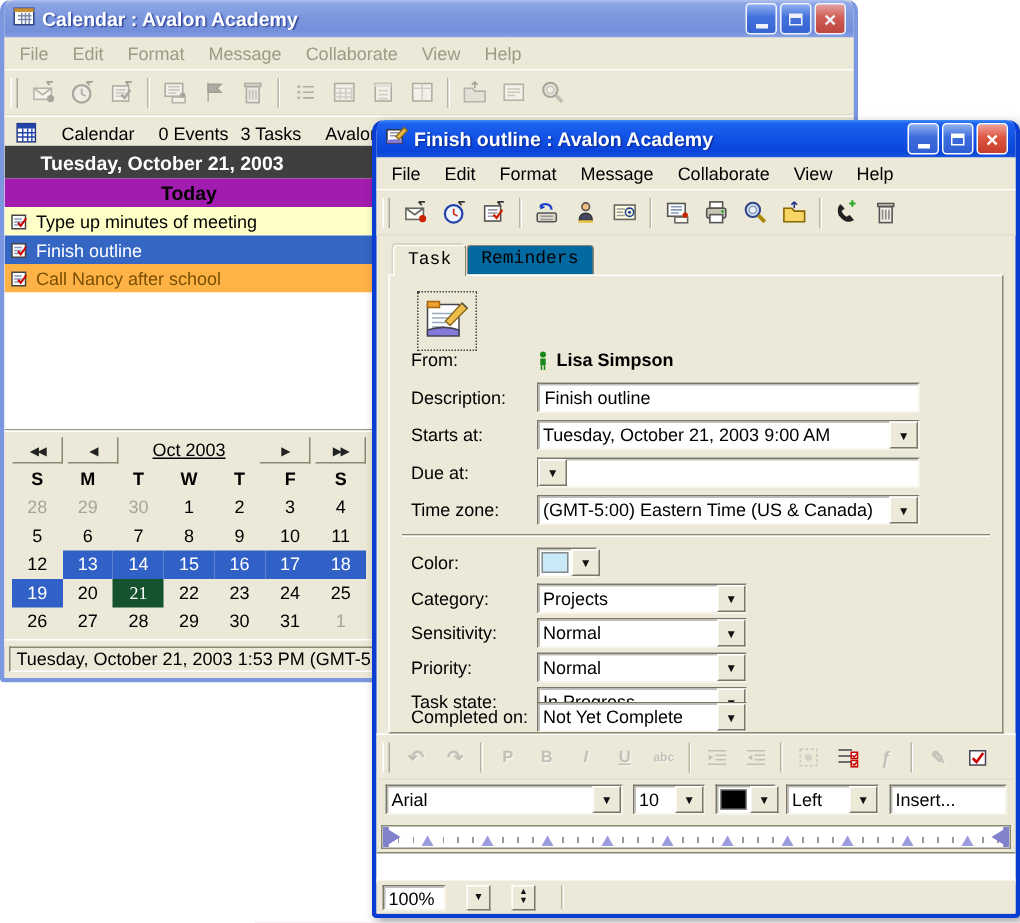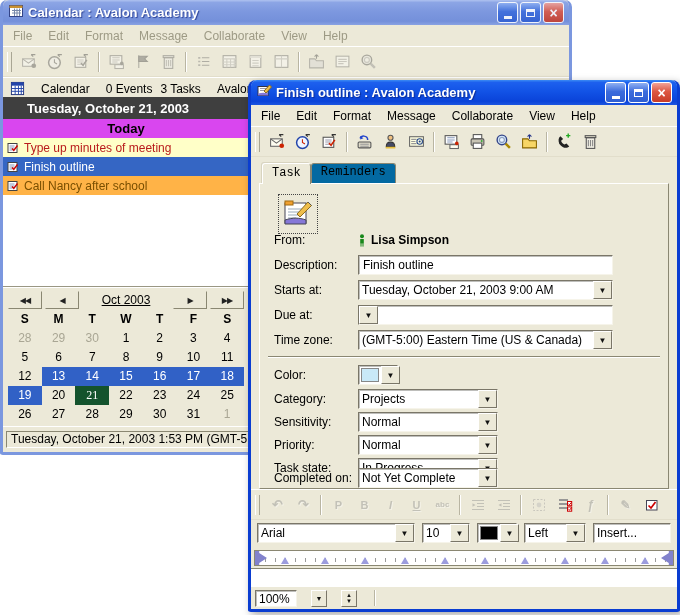--- a/index.html
+++ b/index.html
@@ -43,21 +43,21 @@
   .fmt-ch.xs{font-size:8px;font-weight:bold;}
 
   
   .infobar{height:21px;display:flex;align-items:center;gap:16px;padding:0 7px;background:#ECE9D8;
            border-top:1px solid #fff;border-bottom:1px solid #9a9783;}
   .infobar .lbl{white-space:nowrap;}
   .left-panel{position:absolute;left:0;top:97px;width:246px;bottom:21px;background:#fff;
               border-right:6px solid #4d7c0f;display:flex;flex-direction:column;overflow:hidden;}
   .date-banner{height:22px;background:#3F3F3F;color:#fff;font-weight:bold;font-size:13px;
                display:flex;align-items:center;padding-left:24px;}
-  .today-band{height:19px;background:#d946ef;font-weight:bold;font-size:13px;display:flex;
+  .today-band{height:19px;background:#a21caf;font-weight:bold;font-size:13px;display:flex;
               align-items:center;justify-content:center;}
   .task-row{height:19px;display:flex;align-items:center;gap:5px;padding-left:4px;font-size:12px;}
   .task-ico{display:flex;align-items:center;}
   .task-label{white-space:nowrap;overflow:hidden;}
   .white-space{flex:1;background:#fff;border-bottom:1px solid #9a9783;}
   .mini-cal{height:140px;background:#ECE9D8;border-top:1px solid #fff;padding-top:3px;}
   .cal-nav{display:flex;align-items:center;height:18px;padding:0 5px;gap:3px;}
   .cal-btn{width:32px;height:16px;display:flex;align-items:center;justify-content:center;font-size:8px;
            color:#222;background:#ECE9D8;border:1px solid #ECE9D8;border-right-color:#8a8772;border-bottom-color:#8a8772;
            letter-spacing:-1px;}
@@ -254,21 +254,21 @@
       </span>
     <span class="lbl">Calendar</span>
     <span class="lbl">0 Events</span>
     <span class="lbl" style="margin-left:-8px">3 Tasks</span>
     <span class="lbl">Avalon Acade</span>
   </div>
   <div class="left-panel">
     <div class="date-banner">Tuesday, October 21, 2003</div>
     <div class="today-band">Today</div>
     <div>
-        <div class="task-row" style="background: rgb(255, 255, 200); color: #b91c1c;">
+        <div class="task-row" style="background: rgb(255, 255, 200); color: #000000;">
           <span class="task-ico">
             <svg viewBox="0 0 12 12" width="12" height="12">
               <rect x="1" y="1.5" width="9" height="9" fill="#fff" stroke="#444"></rect>
               <path d="M2.5 4h5M2.5 6h5M2.5 8h3" stroke="#8899bb"></path>
               <path d="M5 6.5l1.8 2L10.5 3.5" stroke="#CC0000" stroke-width="1.4" fill="none"></path>
             </svg>
           </span>
           <span class="task-label">Type up minutes of meeting</span>
         </div>
         <div class="task-row" style="background: rgb(53, 102, 196); color: rgb(255, 255, 255);">

